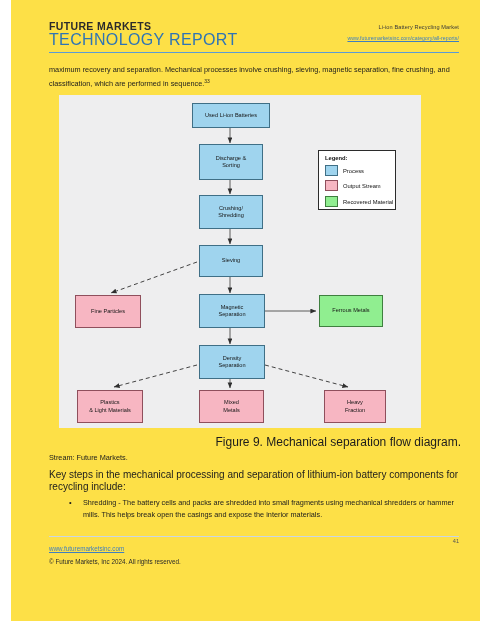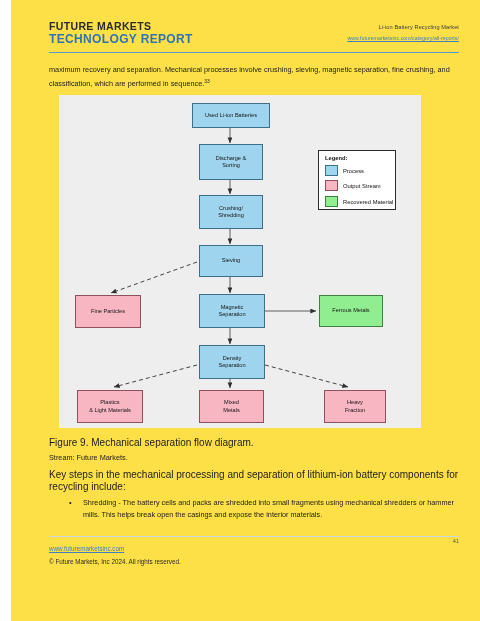--- a/index.html
+++ b/index.html
@@ -32,22 +32,22 @@
     left: 0; top: 0;
   }
   .brand-line1 {
     font-size: 10.5px;
     font-weight: bold;
     letter-spacing: 0.35px;
     color: #2b2b2b;
     line-height: 13px;
   }
   .brand-line2 {
-    font-size: 12px;
-    font-weight: bold;
+    font-size: 16px;
+    font-weight: normal;
     letter-spacing: 0.35px;
     color: #2e74b5;
     line-height: 13px;
   }
   .header-right {
     position: absolute;
     right: 0; top: 2px;
     text-align: right;
   }
   .hdr-title {
@@ -145,23 +145,24 @@
     width: 362px; height: 333px;
     z-index: 1;
     overflow: visible;
   }
 
   
   .caption {
     position: absolute;
     left: 38px; top: 437px;
     width: 412px;
-    font-size: 10px;
-    line-height: 11.6px;
-    color: #1c1c1c;
+    font-size: 12px;
+    line-height: 11.6px;
+    color: #1c1c1c;
+    text-align: right;
   }
   .credit {
     position: absolute;
     left: 38px; top: 452px;
     width: 412px;
     font-size: 7.3px;
     line-height: 11.6px;
     color: #1c1c1c;
   }
   .keysteps {

